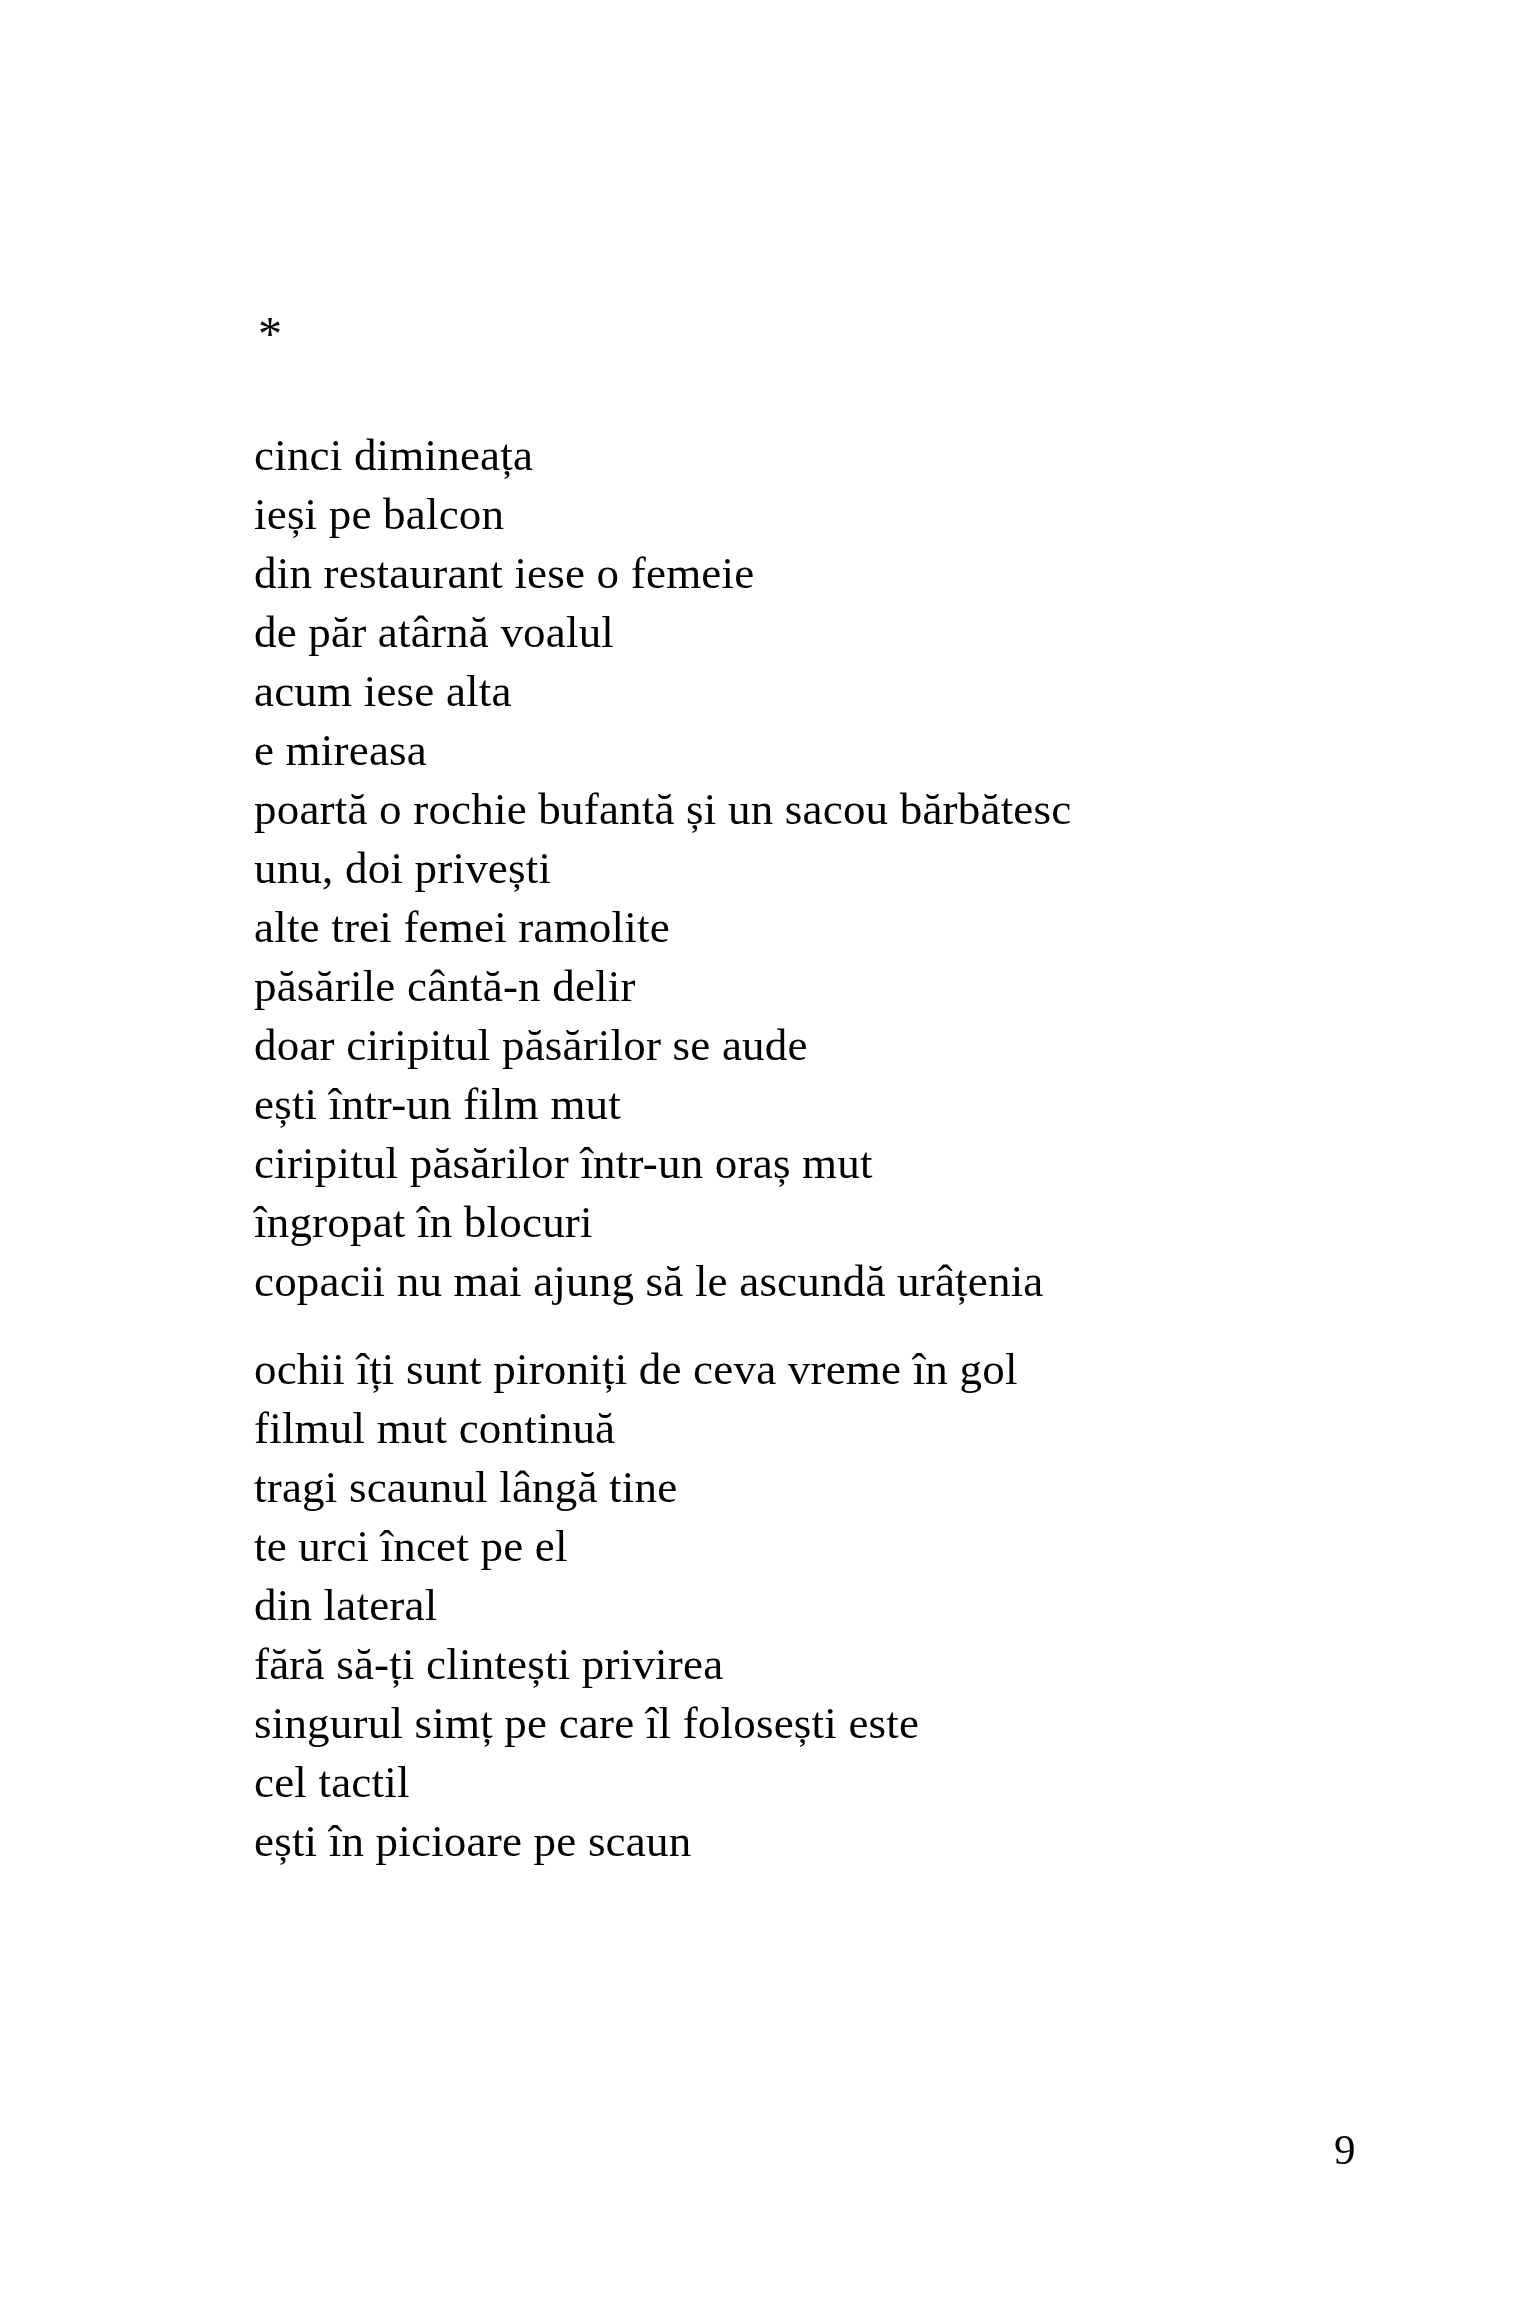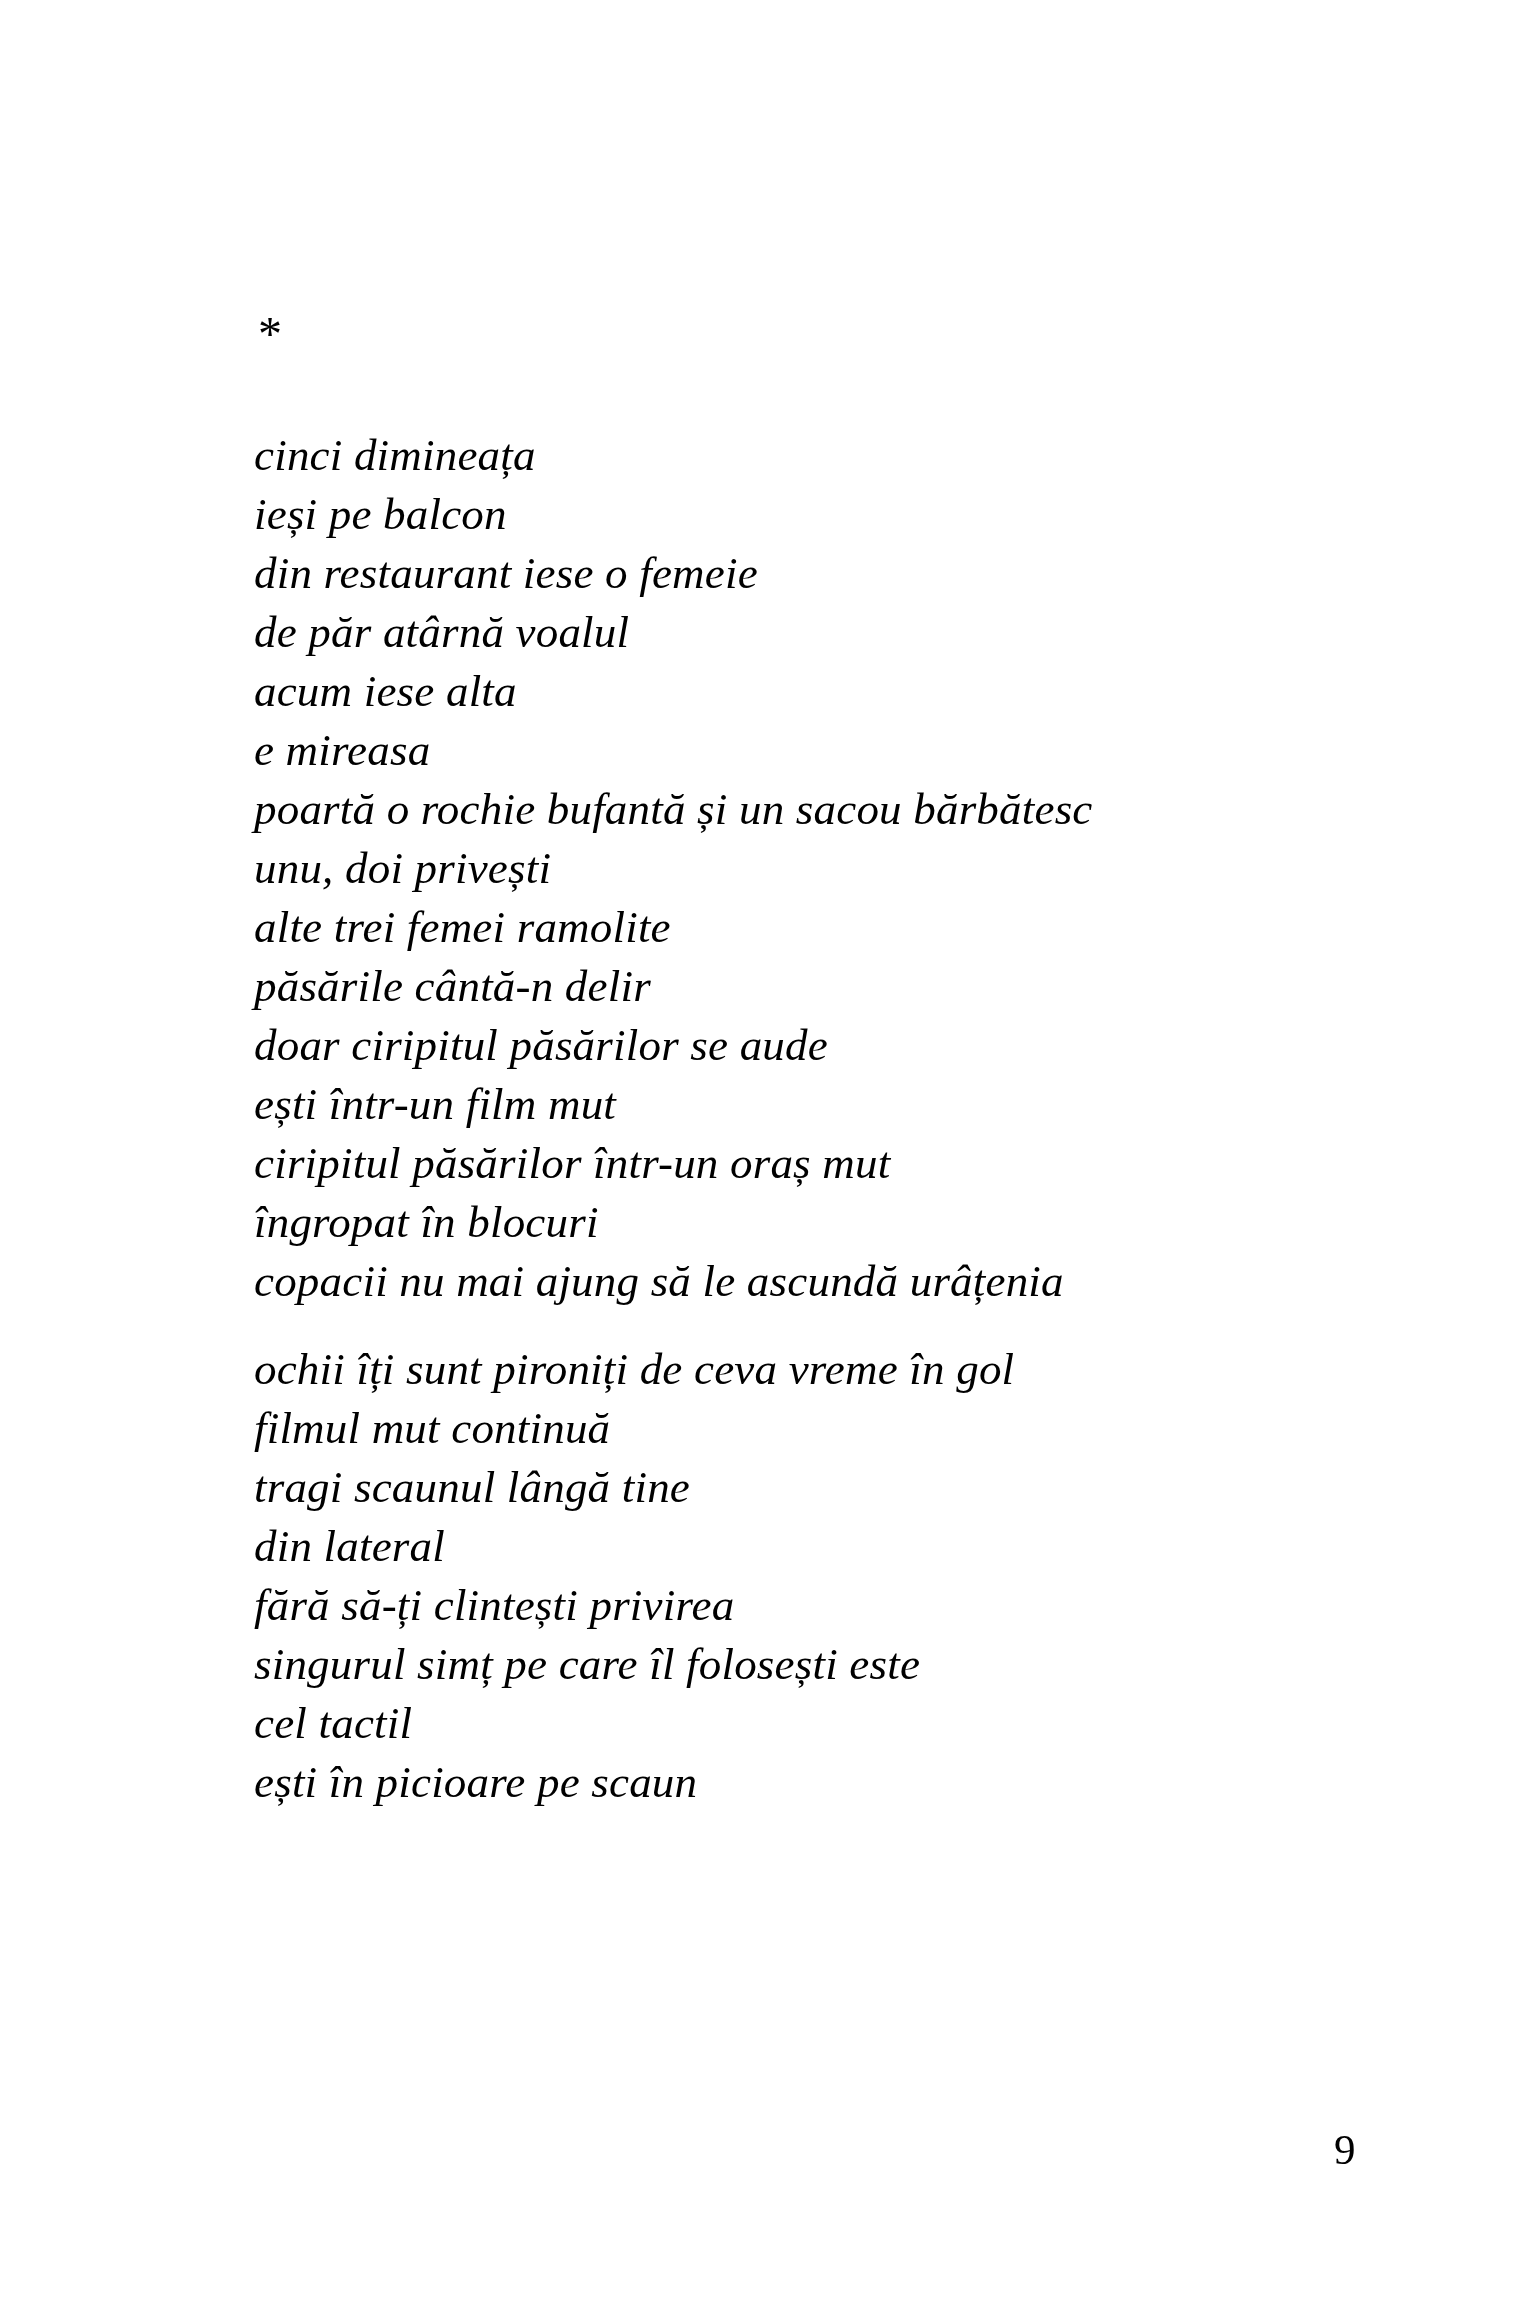--- a/index.html
+++ b/index.html
@@ -32,21 +32,21 @@
     position: absolute;
     left: 254px;
     top: 426px;
     font-size: 45px;
     line-height: 59px;
     letter-spacing: 0.2px;
     white-space: nowrap;
   }
   .stanza { display: block; }
   .stanza + .stanza { margin-top: 29px; }
-  .poem-line { display: block; font-style: italic; }
+  .poem-line { display: block; }
   .page-number {
     position: absolute;
     left: 1334px;
     top: 2128px;
     font-size: 43px;
     line-height: 43px;
   }
 </style>
 </head>
 <body>
@@ -70,20 +70,21 @@
         <div class="poem-line">doar ciripitul păsărilor se aude</div>
         <div class="poem-line">ești într-un film mut</div>
         <div class="poem-line">ciripitul păsărilor într-un oraș mut</div>
         <div class="poem-line">îngropat în blocuri</div>
         <div class="poem-line">copacii nu mai ajung să le ascundă urâțenia</div>
       </div>
       <div class="stanza">
         <div class="poem-line">ochii îți sunt pironiți de ceva vreme în gol</div>
         <div class="poem-line">filmul mut continuă</div>
         <div class="poem-line">tragi scaunul lângă tine</div>
+        <div class="poem-line">te urci încet pe el</div>
         <div class="poem-line">din lateral</div>
         <div class="poem-line">fără să-ți clintești privirea</div>
         <div class="poem-line">singurul simț pe care îl folosești este</div>
         <div class="poem-line">cel tactil</div>
         <div class="poem-line">ești în picioare pe scaun</div>
       </div>
     </div>
 
   <div class="page-number">9</div>
 

